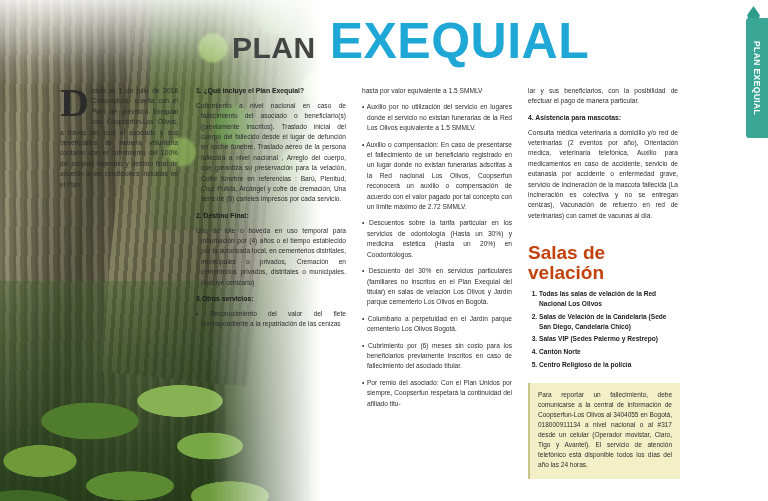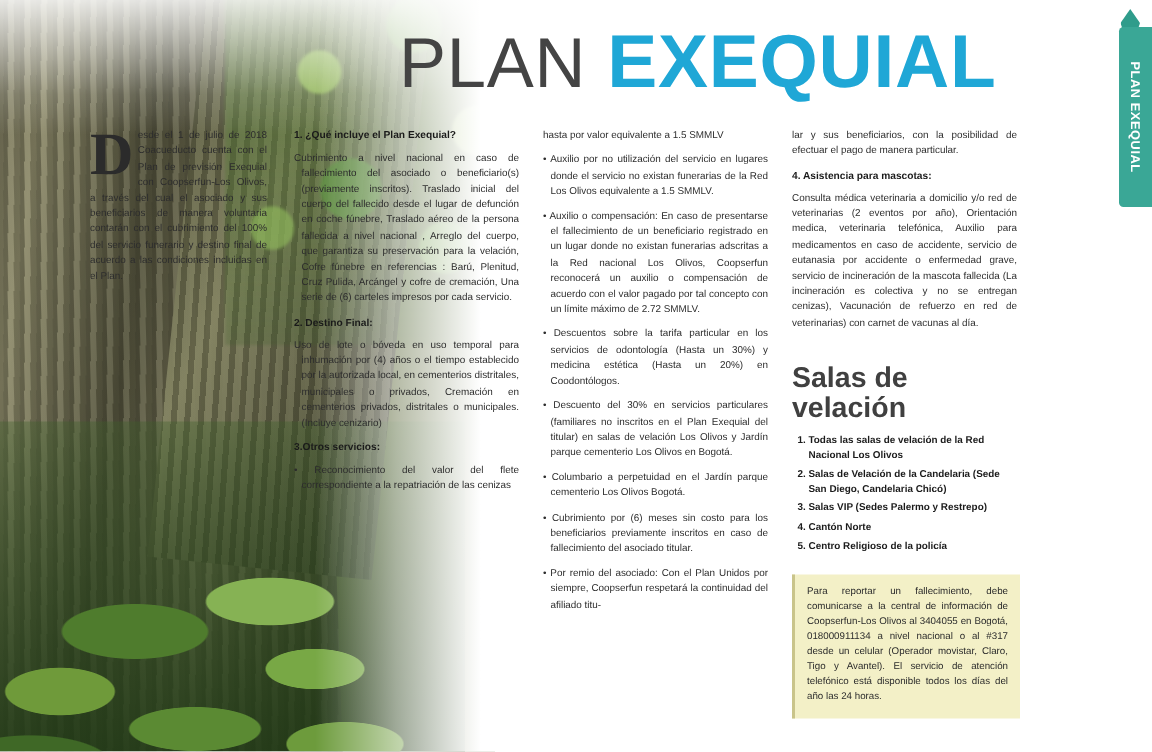--- a/index.html
+++ b/index.html
@@ -153,26 +153,25 @@
   
   .title {
     position: absolute;
     left: 232px;
     top: 16px;
     display: flex;
     align-items: baseline;
     gap: 14px;
   }
   .title .plan {
-    font-size: 47px;
-    font-weight: normal;
+    font-size: 30px;
+    font-weight: bold;
     color: #444444;
     letter-spacing: .5px;
     line-height: 1;
-    margin-left: 34px;
   }
   .title .exequial {
     font-size: 50px;
     font-weight: bold;
     color: #1fa7d6;
     letter-spacing: .5px;
     line-height: 1;
   }
 
   
@@ -215,21 +214,21 @@
   
   .salas {
     position: absolute;
     left: 528px;
     top: 243px;
     width: 152px;
   }
   .salas .salas-title {
     font-size: 19px;
     font-weight: bold;
-    color: #404040;
+    color: #c2410c;
     margin: 0 0 6px 0;
     line-height: 1.05;
   }
   .salas ol {
     margin: 0;
     padding-left: 11px;
     font-size: 6.6px;
     line-height: 1.5;
     color: #1b1b1b;
     font-weight: bold;

